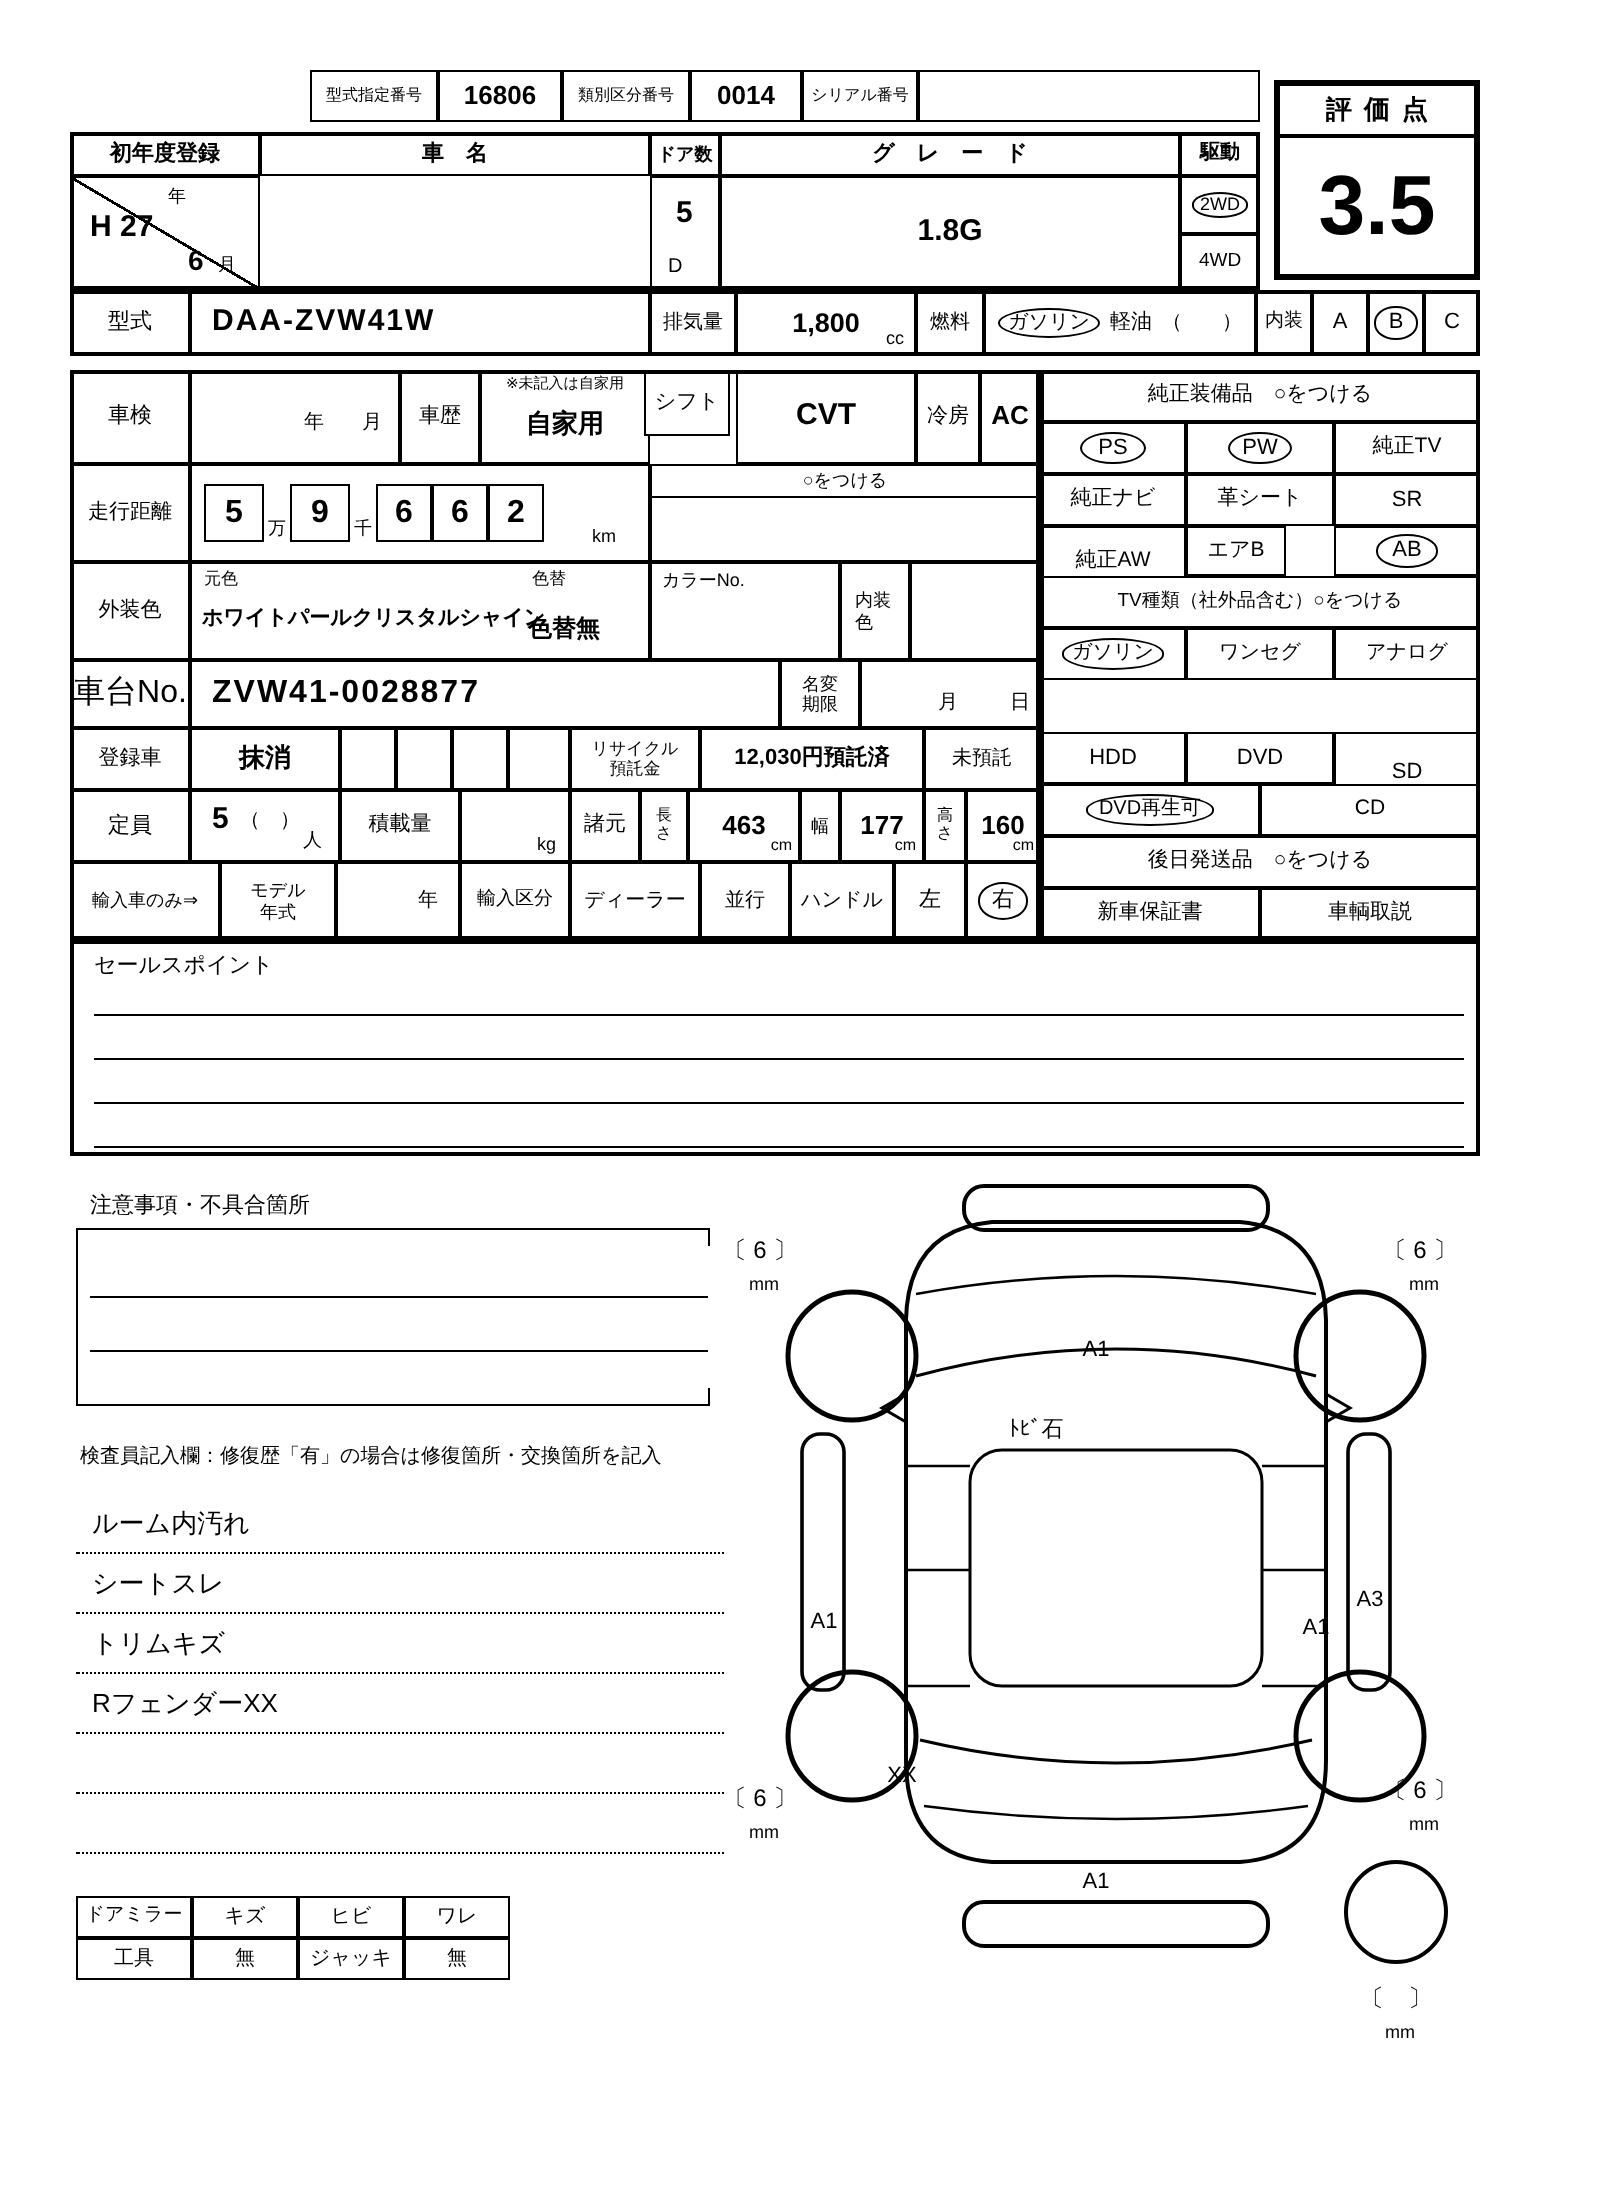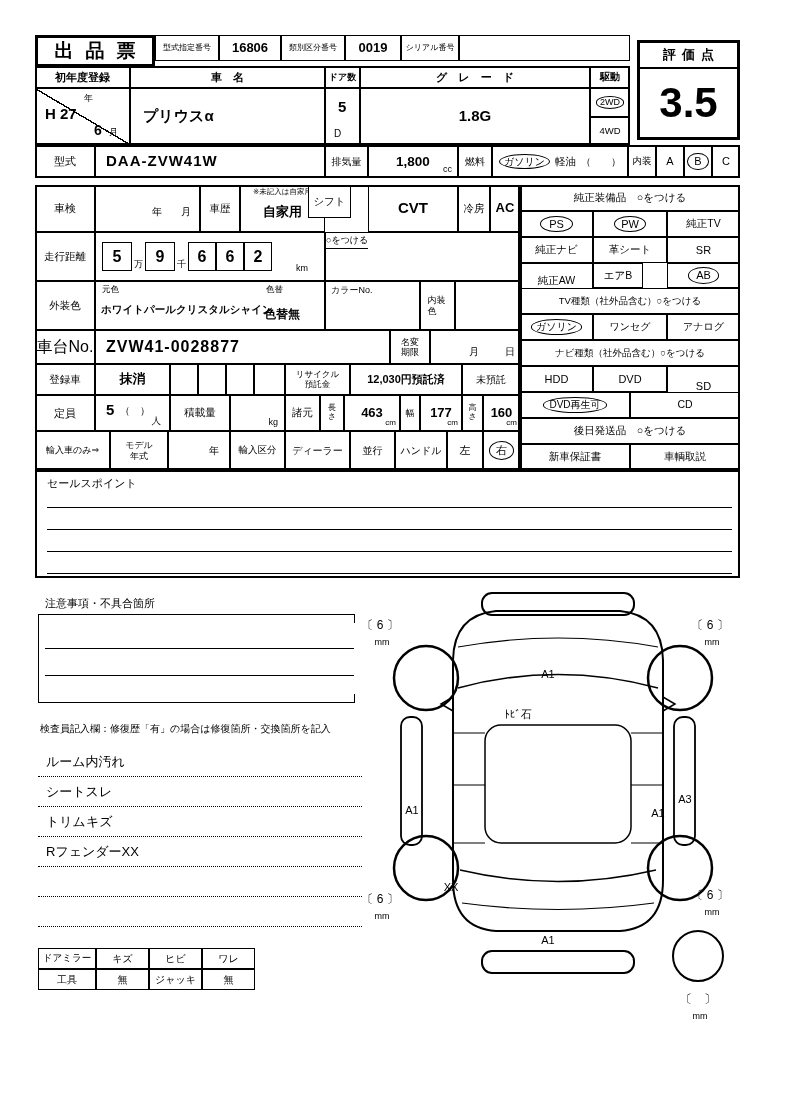--- a/index.html
+++ b/index.html
@@ -15,26 +15,25 @@
   .dot{position:absolute;border-top:1.5px dotted #000}
   .diag{position:absolute;inset:0;background:linear-gradient(to top right,transparent calc(50% - .7px),#000 calc(50% - .7px),#000 calc(50% + .7px),transparent calc(50% + .7px))}
   .b{font-weight:bold}
   svg text{font-family:"Liberation Sans","DejaVu Sans",sans-serif}
 </style>
 </head>
 <body>
 
 <div id="page">
 
-  <div class="c b" style="left:35px;top:35px;width:120px;height:32px;border-width:3px;font-size:19px;letter-spacing:12px;text-indent:12px">出品票</div>
 
   <div class="c" style="left:155px;top:35px;width:64px;height:26px;font-size:8px">型式指定番号</div>
   <div class="c b" style="left:219px;top:35px;width:62px;height:26px;font-size:13px">16806</div>
   <div class="c" style="left:281px;top:35px;width:64px;height:26px;font-size:8px">類別区分番号</div>
-  <div class="c b" style="left:345px;top:35px;width:56px;height:26px;font-size:13px">0019</div>
+  <div class="c b" style="left:345px;top:35px;width:56px;height:26px;font-size:13px">0014</div>
   <div class="c" style="left:401px;top:35px;width:58px;height:26px;font-size:8px">シリアル番号</div>
   <div class="c" style="left:459px;top:35px;width:171px;height:26px"></div>
 
   <div class="c" style="left:637px;top:40px;width:103px;height:100px;border-width:3px;flex-direction:column;align-items:stretch;justify-content:flex-start">
     <div class="b" style="height:26px;border-bottom:2px solid #000;display:flex;align-items:center;justify-content:center;font-size:13px;letter-spacing:6px;text-indent:6px">評価点</div>
     <div class="b" style="flex:1;display:flex;align-items:center;justify-content:center;font-size:42px">3.5</div>
   </div>
 
   <div class="c b" style="left:35px;top:66px;width:95px;height:22px;font-size:11px">初年度登録</div>
   <div class="c b" style="left:130px;top:66px;width:195px;height:22px;font-size:11px">車　名</div>
@@ -42,21 +41,20 @@
   <div class="c b" style="left:360px;top:66px;width:230px;height:22px;font-size:11px">グ　レ　ー　ド</div>
   <div class="c b" style="left:590px;top:66px;width:40px;height:22px;font-size:10px">駆動</div>
 
   <div class="c" style="left:35px;top:88px;width:95px;height:57px">
     <div class="diag"></div>
     <span class="t" style="left:48px;top:4px;font-size:9px">年</span>
     <span class="t b" style="left:9px;top:17px;font-size:15px">H 27</span>
     <span class="t b" style="left:58px;top:34px;font-size:14px">6</span>
     <span class="t" style="left:73px;top:38px;font-size:9px">月</span>
   </div>
-  <div class="c b" style="left:130px;top:88px;width:195px;height:57px;font-size:15px;justify-content:flex-start;padding-left:12px">プリウスα</div>
   <div class="c" style="left:325px;top:88px;width:35px;height:57px">
     <span class="t b" style="left:12px;top:10px;font-size:15px">5</span>
     <span class="t" style="left:8px;bottom:5px;font-size:10px">D</span>
   </div>
   <div class="c b" style="left:360px;top:88px;width:230px;height:57px;font-size:15px">1.8G</div>
   <div class="c" style="left:590px;top:88px;width:40px;height:29px">
     <span class="oval" style="padding:0 3px;font-size:9px">2WD</span>
   </div>
   <div class="c" style="left:590px;top:117px;width:40px;height:28px;font-size:9.5px">4WD</div>
 
@@ -83,37 +81,37 @@
   <div class="c" style="left:35px;top:185px;width:60px;height:47px;font-size:11px">車検</div>
   <div class="c" style="left:95px;top:185px;width:105px;height:47px">
     <span class="t" style="left:56px;top:20px;font-size:10px">年</span>
     <span class="t" style="right:8px;top:20px;font-size:10px">月</span>
   </div>
   <div class="c" style="left:200px;top:185px;width:40px;height:47px;font-size:10.5px">車歴</div>
   <div class="c" style="left:240px;top:185px;width:85px;height:47px">
     <span class="t" style="left:0;right:0;top:2px;text-align:center;font-size:7.5px">※未記入は自家用</span>
     <span class="b" style="font-size:13px;margin-top:8px">自家用</span>
   </div>
-  <div class="c" style="left:308px;top:185px;width:43px;height:33px;font-size:10.5px">シフト</div>
+  <div class="c" style="left:322px;top:185px;width:43px;height:33px;font-size:10.5px">シフト</div>
   <div class="c b" style="left:368px;top:185px;width:90px;height:47px;font-size:15px">CVT</div>
   <div class="c" style="left:458px;top:185px;width:32px;height:47px;font-size:10.5px">冷房</div>
   <div class="c b" style="left:490px;top:185px;width:30px;height:47px;font-size:13px">AC</div>
 
   <div class="c" style="left:35px;top:232px;width:60px;height:49px;font-size:10.5px">走行距離</div>
   <div class="c" style="left:95px;top:232px;width:230px;height:49px">
     <div class="c b" style="left:6px;top:9px;width:30px;height:29px;font-size:16px;border-width:1.5px">5</div>
     <span class="t" style="left:38px;top:26px;font-size:9px">万</span>
     <div class="c b" style="left:49px;top:9px;width:30px;height:29px;font-size:16px;border-width:1.5px">9</div>
     <span class="t" style="left:81px;top:26px;font-size:9px">千</span>
     <div class="c b" style="left:92px;top:9px;width:28px;height:29px;font-size:16px;border-width:1.5px">6</div>
     <div class="c b" style="left:120px;top:9px;width:28px;height:29px;font-size:16px;border-width:1.5px">6</div>
     <div class="c b" style="left:148px;top:9px;width:28px;height:29px;font-size:16px;border-width:1.5px">2</div>
     <span class="t" style="left:200px;top:30px;font-size:9px">km</span>
   </div>
-  <div class="c" style="left:325px;top:232px;width:195px;height:49px;flex-direction:row;align-items:stretch;justify-content:flex-start">
+  <div class="c" style="left:325px;top:232px;width:195px;height:49px;flex-direction:column;align-items:stretch;justify-content:flex-start">
     <div style="height:16px;border-bottom:1px solid #000;display:flex;align-items:center;justify-content:center;font-size:9px">○をつける</div>
   </div>
 
   <div class="c" style="left:35px;top:281px;width:60px;height:49px;font-size:10.5px">外装色</div>
   <div class="c" style="left:325px;top:281px;width:95px;height:49px">
     <span class="t" style="left:5px;top:3px;font-size:9px">カラーNo.</span>
   </div>
   <div class="c" style="left:95px;top:281px;width:230px;height:49px">
     <span class="t" style="left:6px;top:3px;font-size:8.5px">元色</span>
     <span class="t b" style="left:5px;top:22px;font-size:10.5px;white-space:nowrap">ホワイトパールクリスタルシャイン</span>
@@ -210,21 +208,20 @@
   <div class="c" style="left:593px;top:263px;width:50px;height:25px;font-size:10.5px">エアB</div>
   <div class="c" style="left:667px;top:263px;width:73px;height:25px">
       <span class="oval" style="padding:1px 7px;font-size:11px">AB</span>
     </div>
   <div class="c" style="left:520px;top:288px;width:220px;height:26px;font-size:9.5px">TV種類（社外品含む）○をつける</div>
   <div class="c" style="left:520px;top:314px;width:73px;height:26px">
       <span class="oval" style="padding:1px 4px;font-size:10px">ガソリン</span>
     </div>
   <div class="c" style="left:593px;top:314px;width:74px;height:26px;font-size:10px">ワンセグ</div>
   <div class="c" style="left:667px;top:314px;width:73px;height:26px;font-size:10px">アナログ</div>
-  <div class="c" style="left:520px;top:340px;width:220px;height:26px;font-size:9.5px">ナビ種類（社外品含む）○をつける</div>
   <div class="c" style="left:520px;top:366px;width:73px;height:26px;font-size:11px">HDD</div>
   <div class="c" style="left:593px;top:366px;width:74px;height:26px;font-size:11px">DVD</div>
   <div class="c" style="left:667px;top:366px;width:73px;height:40px;font-size:11px">SD</div>
   <div class="c" style="left:520px;top:392px;width:110px;height:26px">
       <span class="oval" style="padding:1px 5px;font-size:10px">DVD再生可</span>
     </div>
   <div class="c" style="left:630px;top:392px;width:110px;height:26px;font-size:10.5px">CD</div>
   <div class="c" style="left:520px;top:418px;width:220px;height:26px;font-size:10.5px">後日発送品　○をつける</div>
   <div class="c" style="left:520px;top:444px;width:110px;height:26px;font-size:10.5px">新車保証書</div>
   <div class="c" style="left:630px;top:444px;width:110px;height:26px;font-size:10.5px">車輌取説</div>

